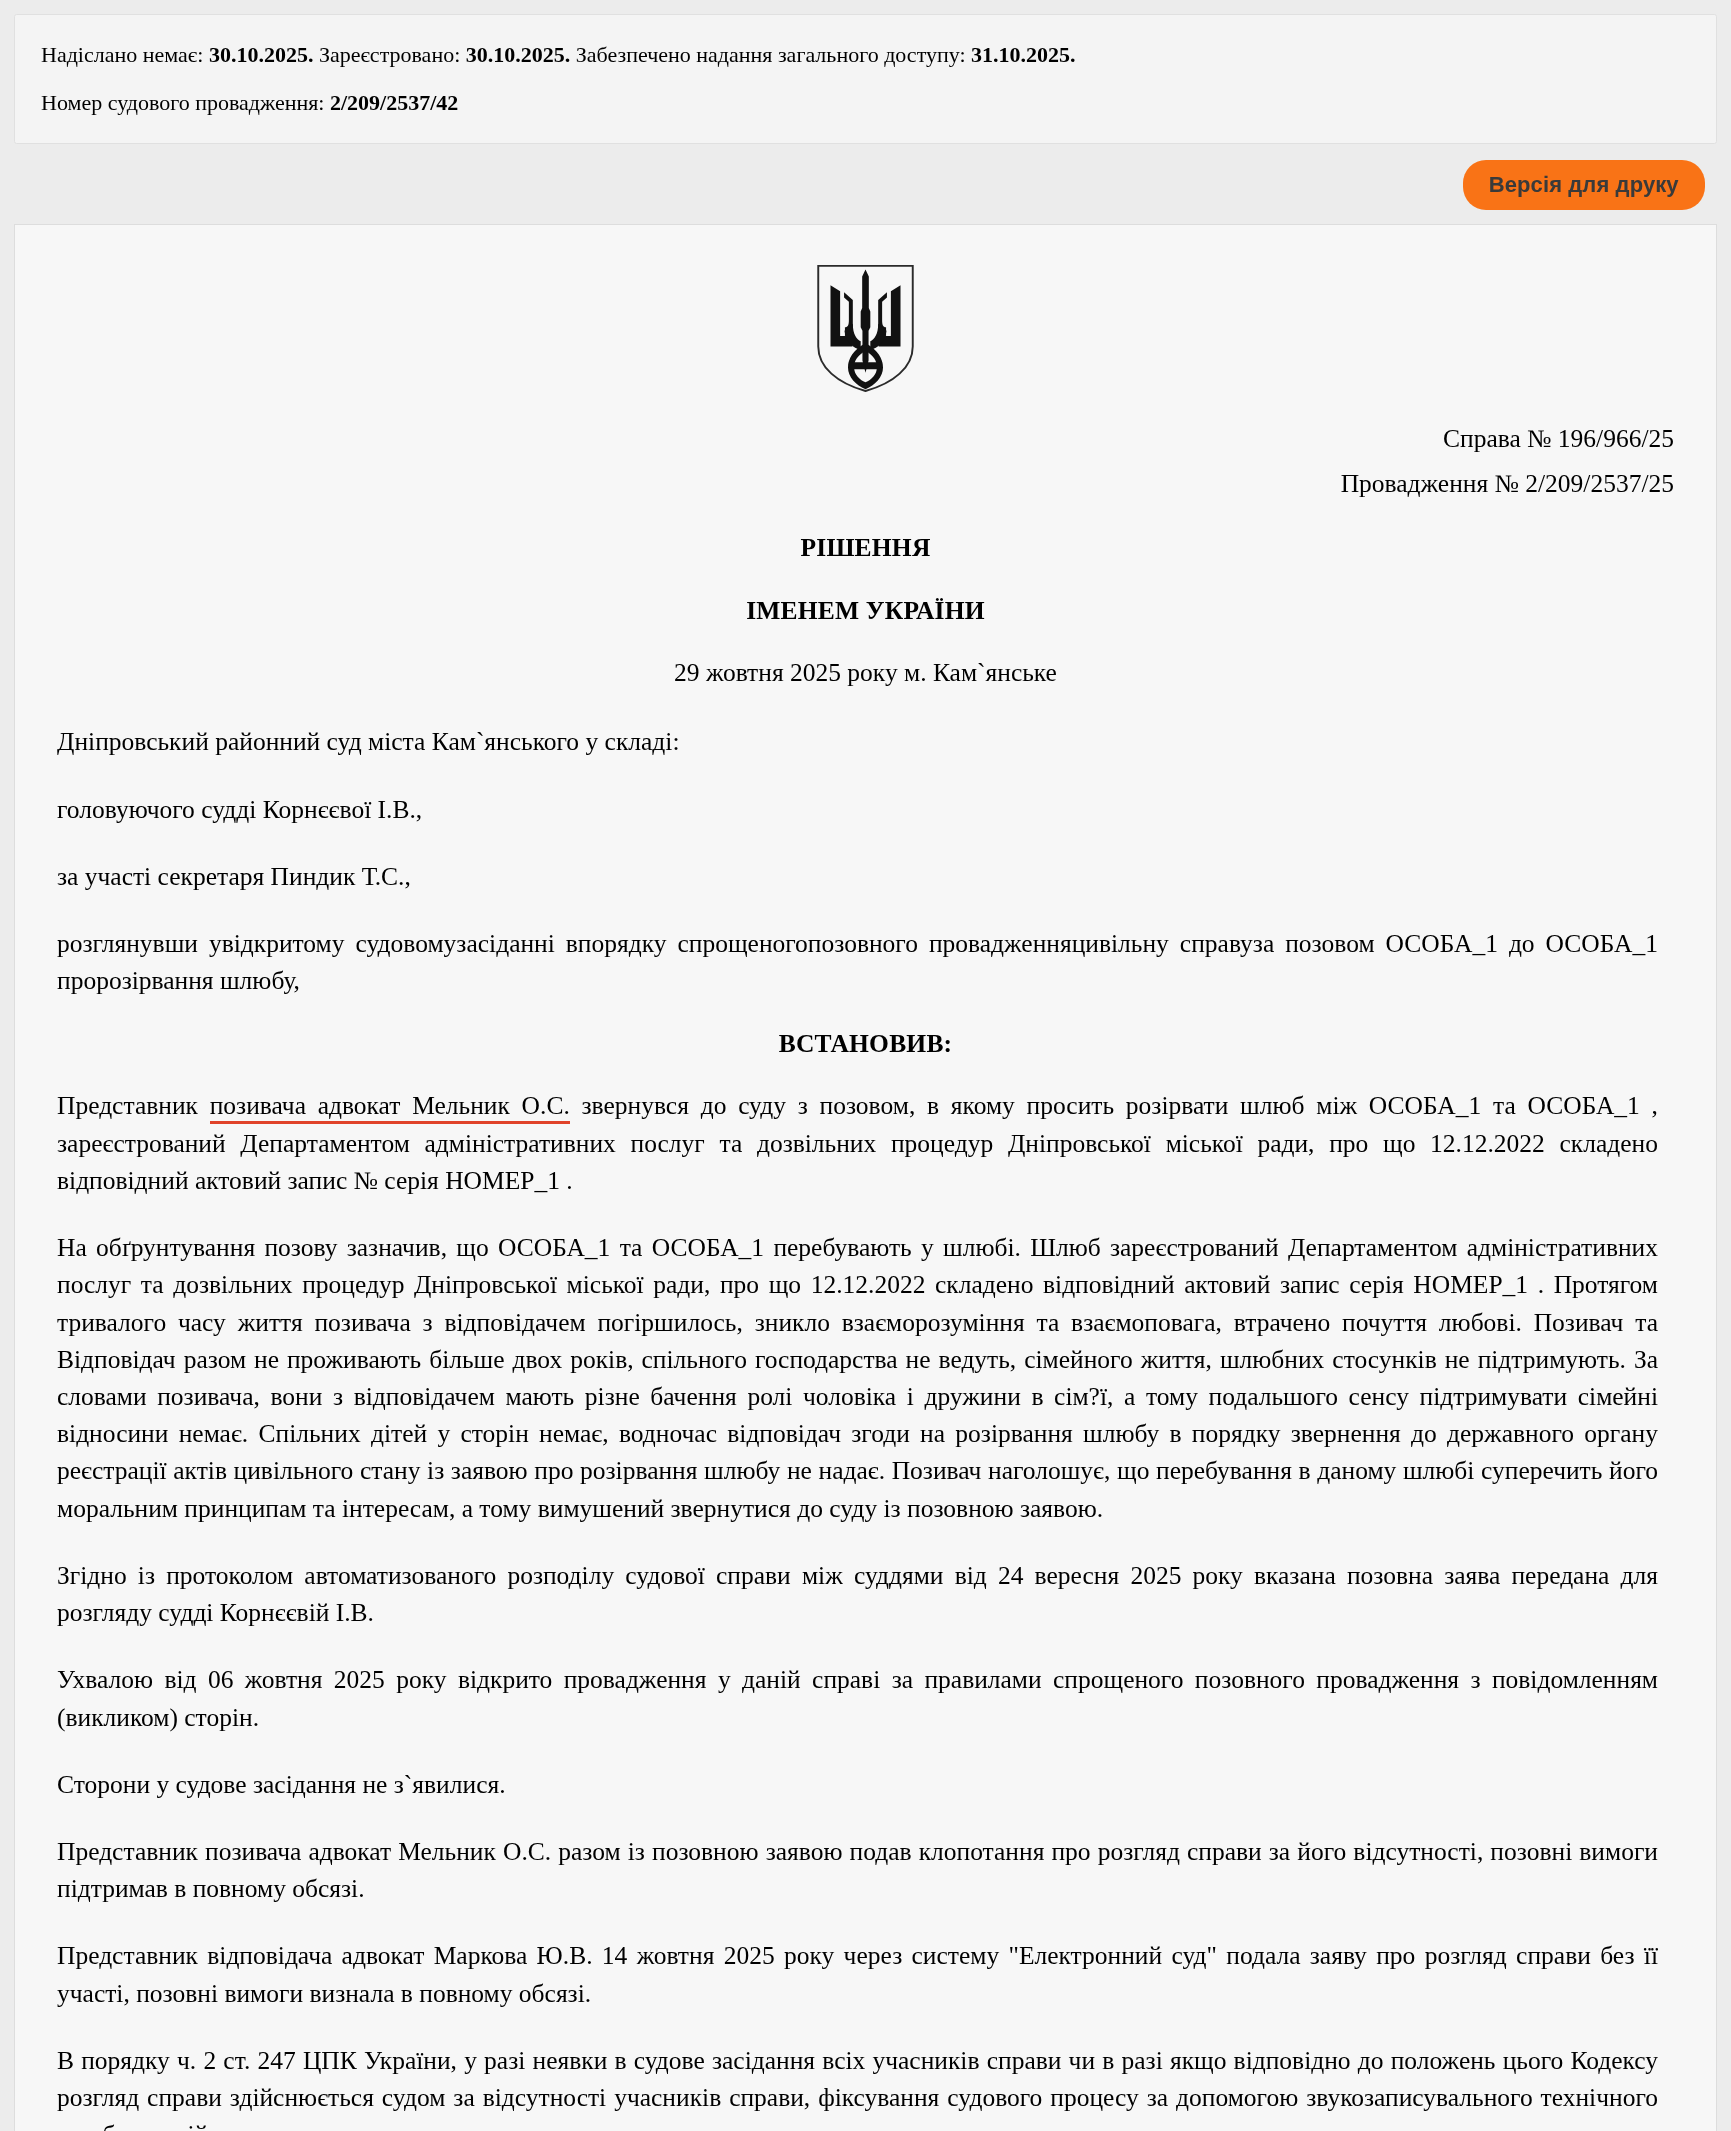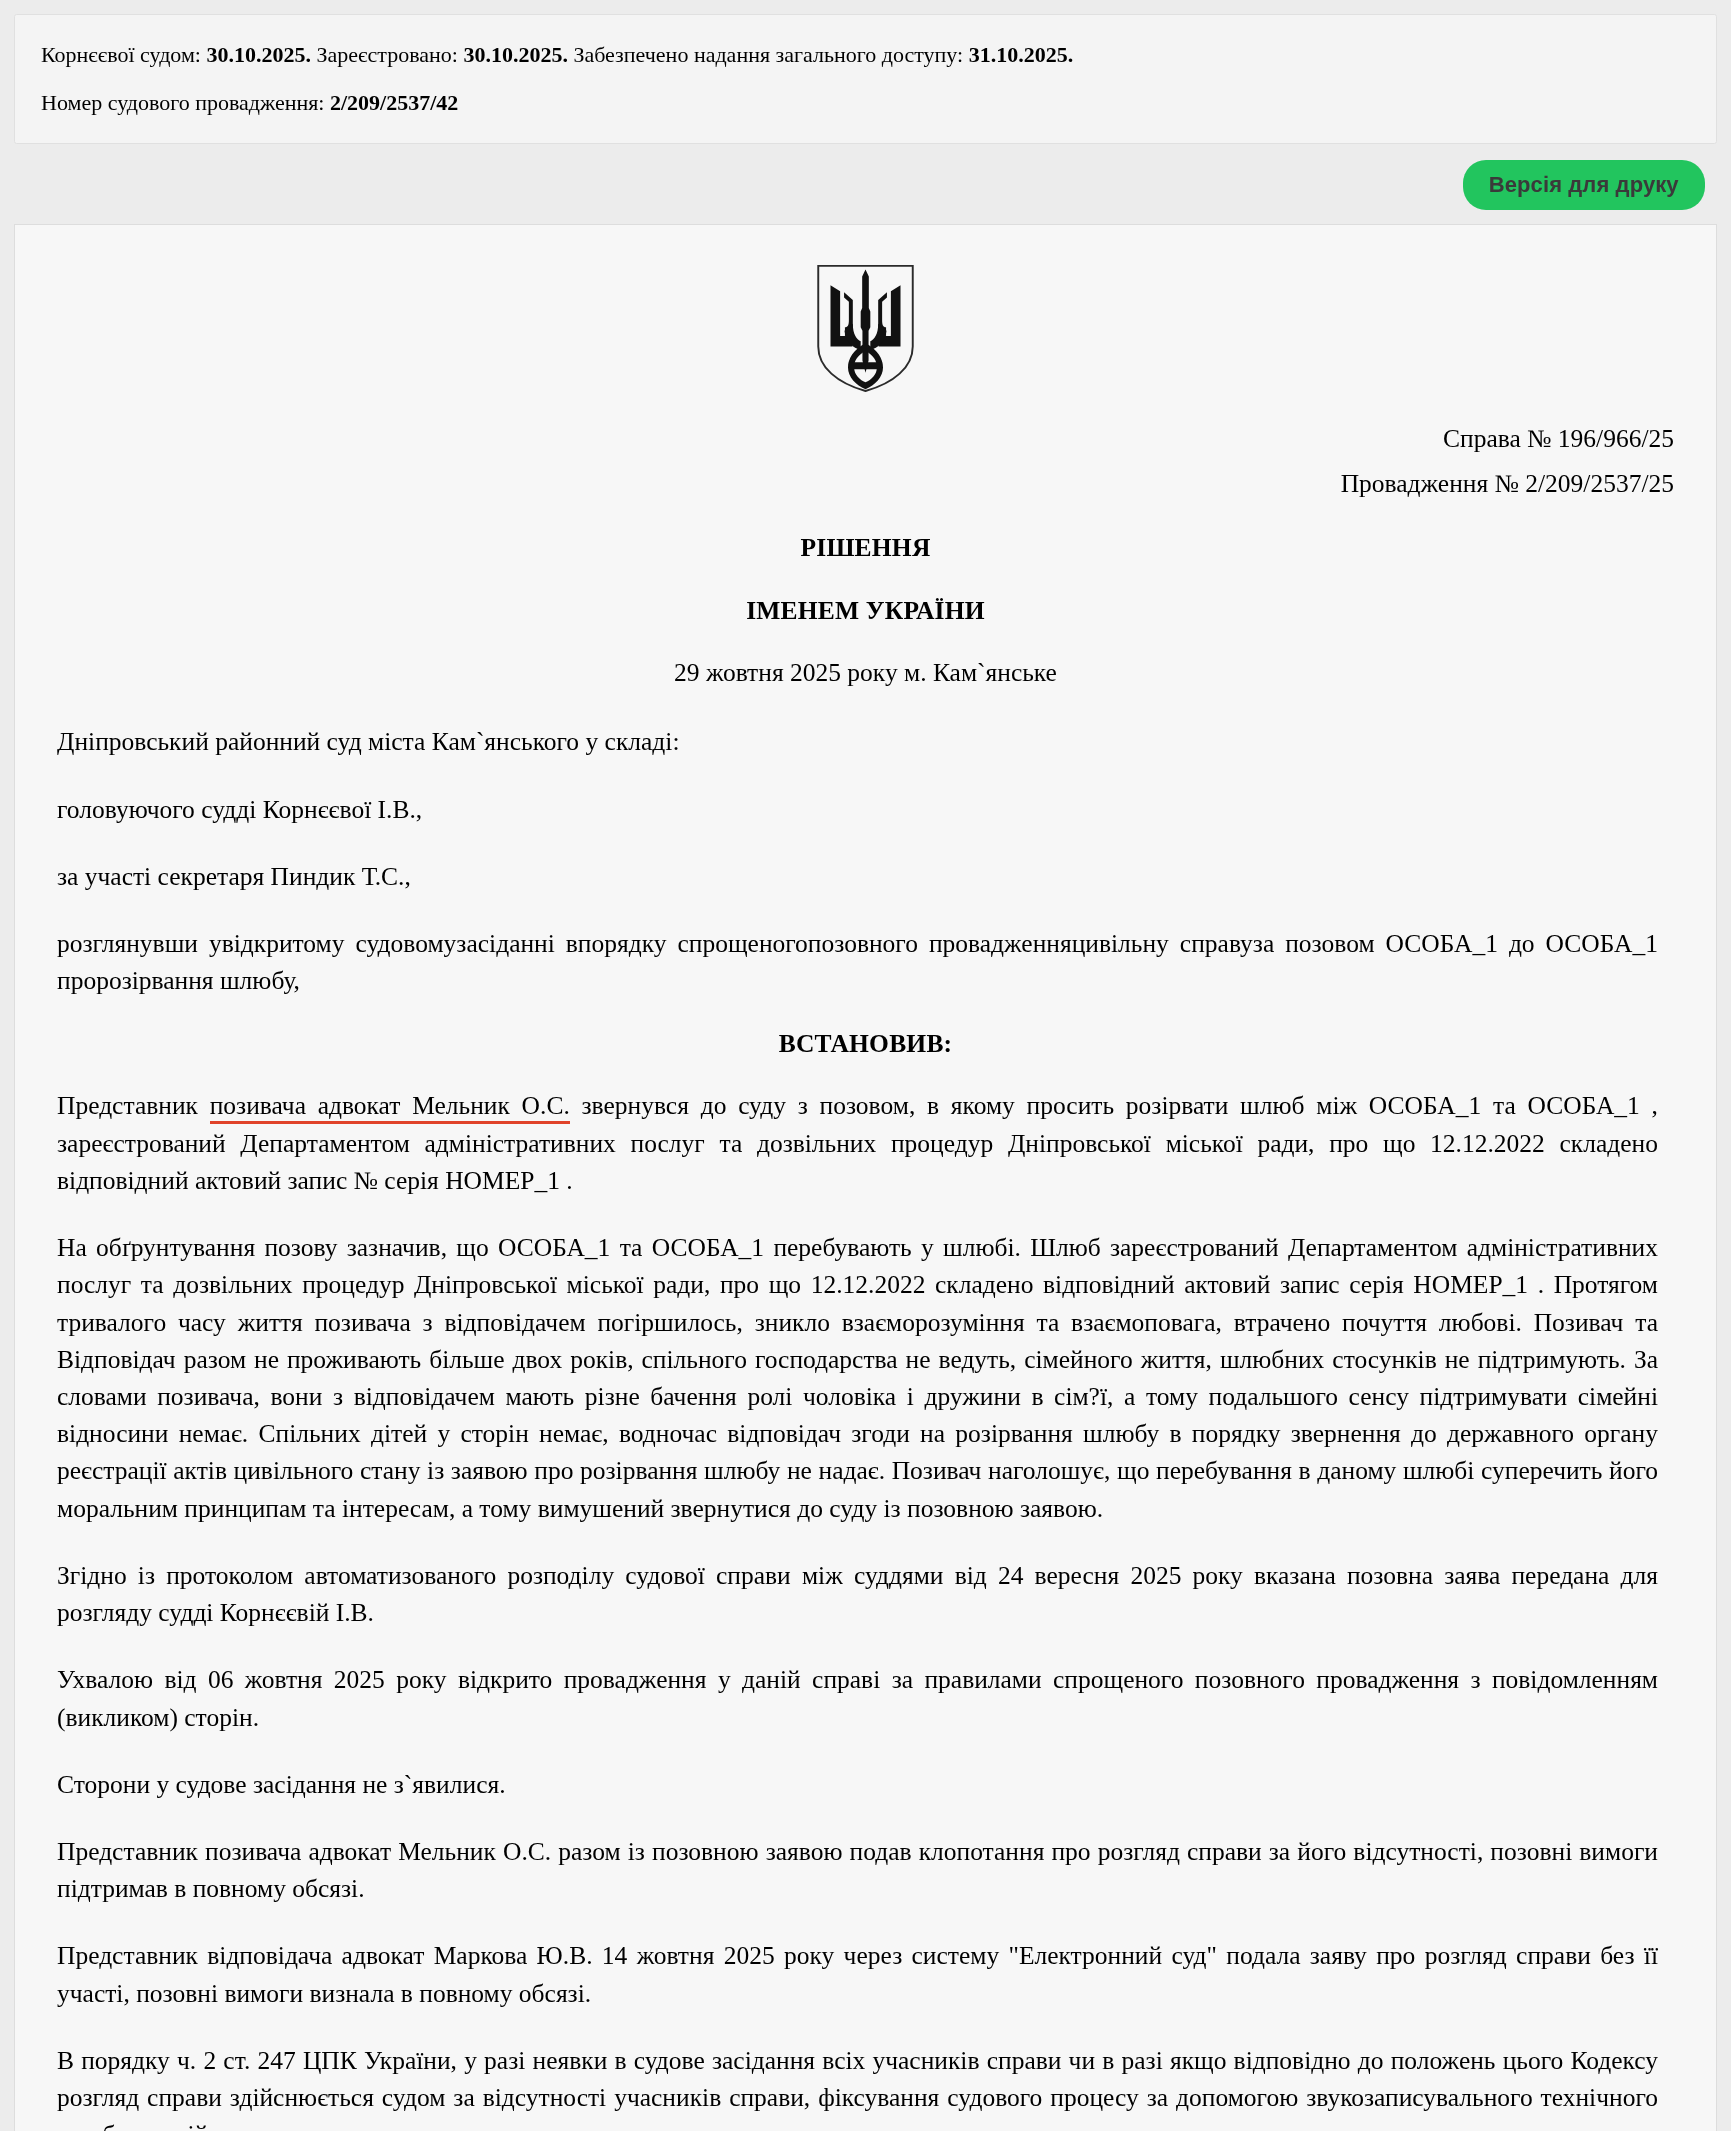--- a/index.html
+++ b/index.html
@@ -48,21 +48,21 @@
     display: flex;
     justify-content: flex-end;
     align-items: center;
     padding: 16px 12.3px 14px 0;
   }
   .print-btn {
     font-family: "Liberation Sans", "DejaVu Sans", sans-serif;
     font-size: 22px;
     font-weight: 700;
     color: #3a3a3a;
-    background: #22c55e;
+    background: #f97316;
     border: none;
     border-radius: 23px;
     padding: 11.4px 26px 12.3px 26px;
     cursor: pointer;
     letter-spacing: 0.1px;
   }
 
   
   .doc-card {
     background: #f7f7f7;
@@ -131,21 +131,21 @@
 </style>
 </head>
 <body>
 
 <div class="page">
 
   <div class="meta-card">
 
 
     <p class="meta-line">
-      <span>Корнєєвої судом: </span><b>30.10.2025.</b><span> Зареєстровано: </span><b>30.10.2025.</b><span> Забезпечено надання загального доступу: </span><b>31.10.2025.</b>
+      <span>Надіслано немає: </span><b>30.10.2025.</b><span> Зареєстровано: </span><b>30.10.2025.</b><span> Забезпечено надання загального доступу: </span><b>31.10.2025.</b>
     </p>
 
     <p class="meta-line">
       <span>Номер судового провадження: </span><b>2/209/2537/42</b>
     </p>
 
   </div>
 
   <div class="toolbar">
     <button class="print-btn">Версія для друку</button>

